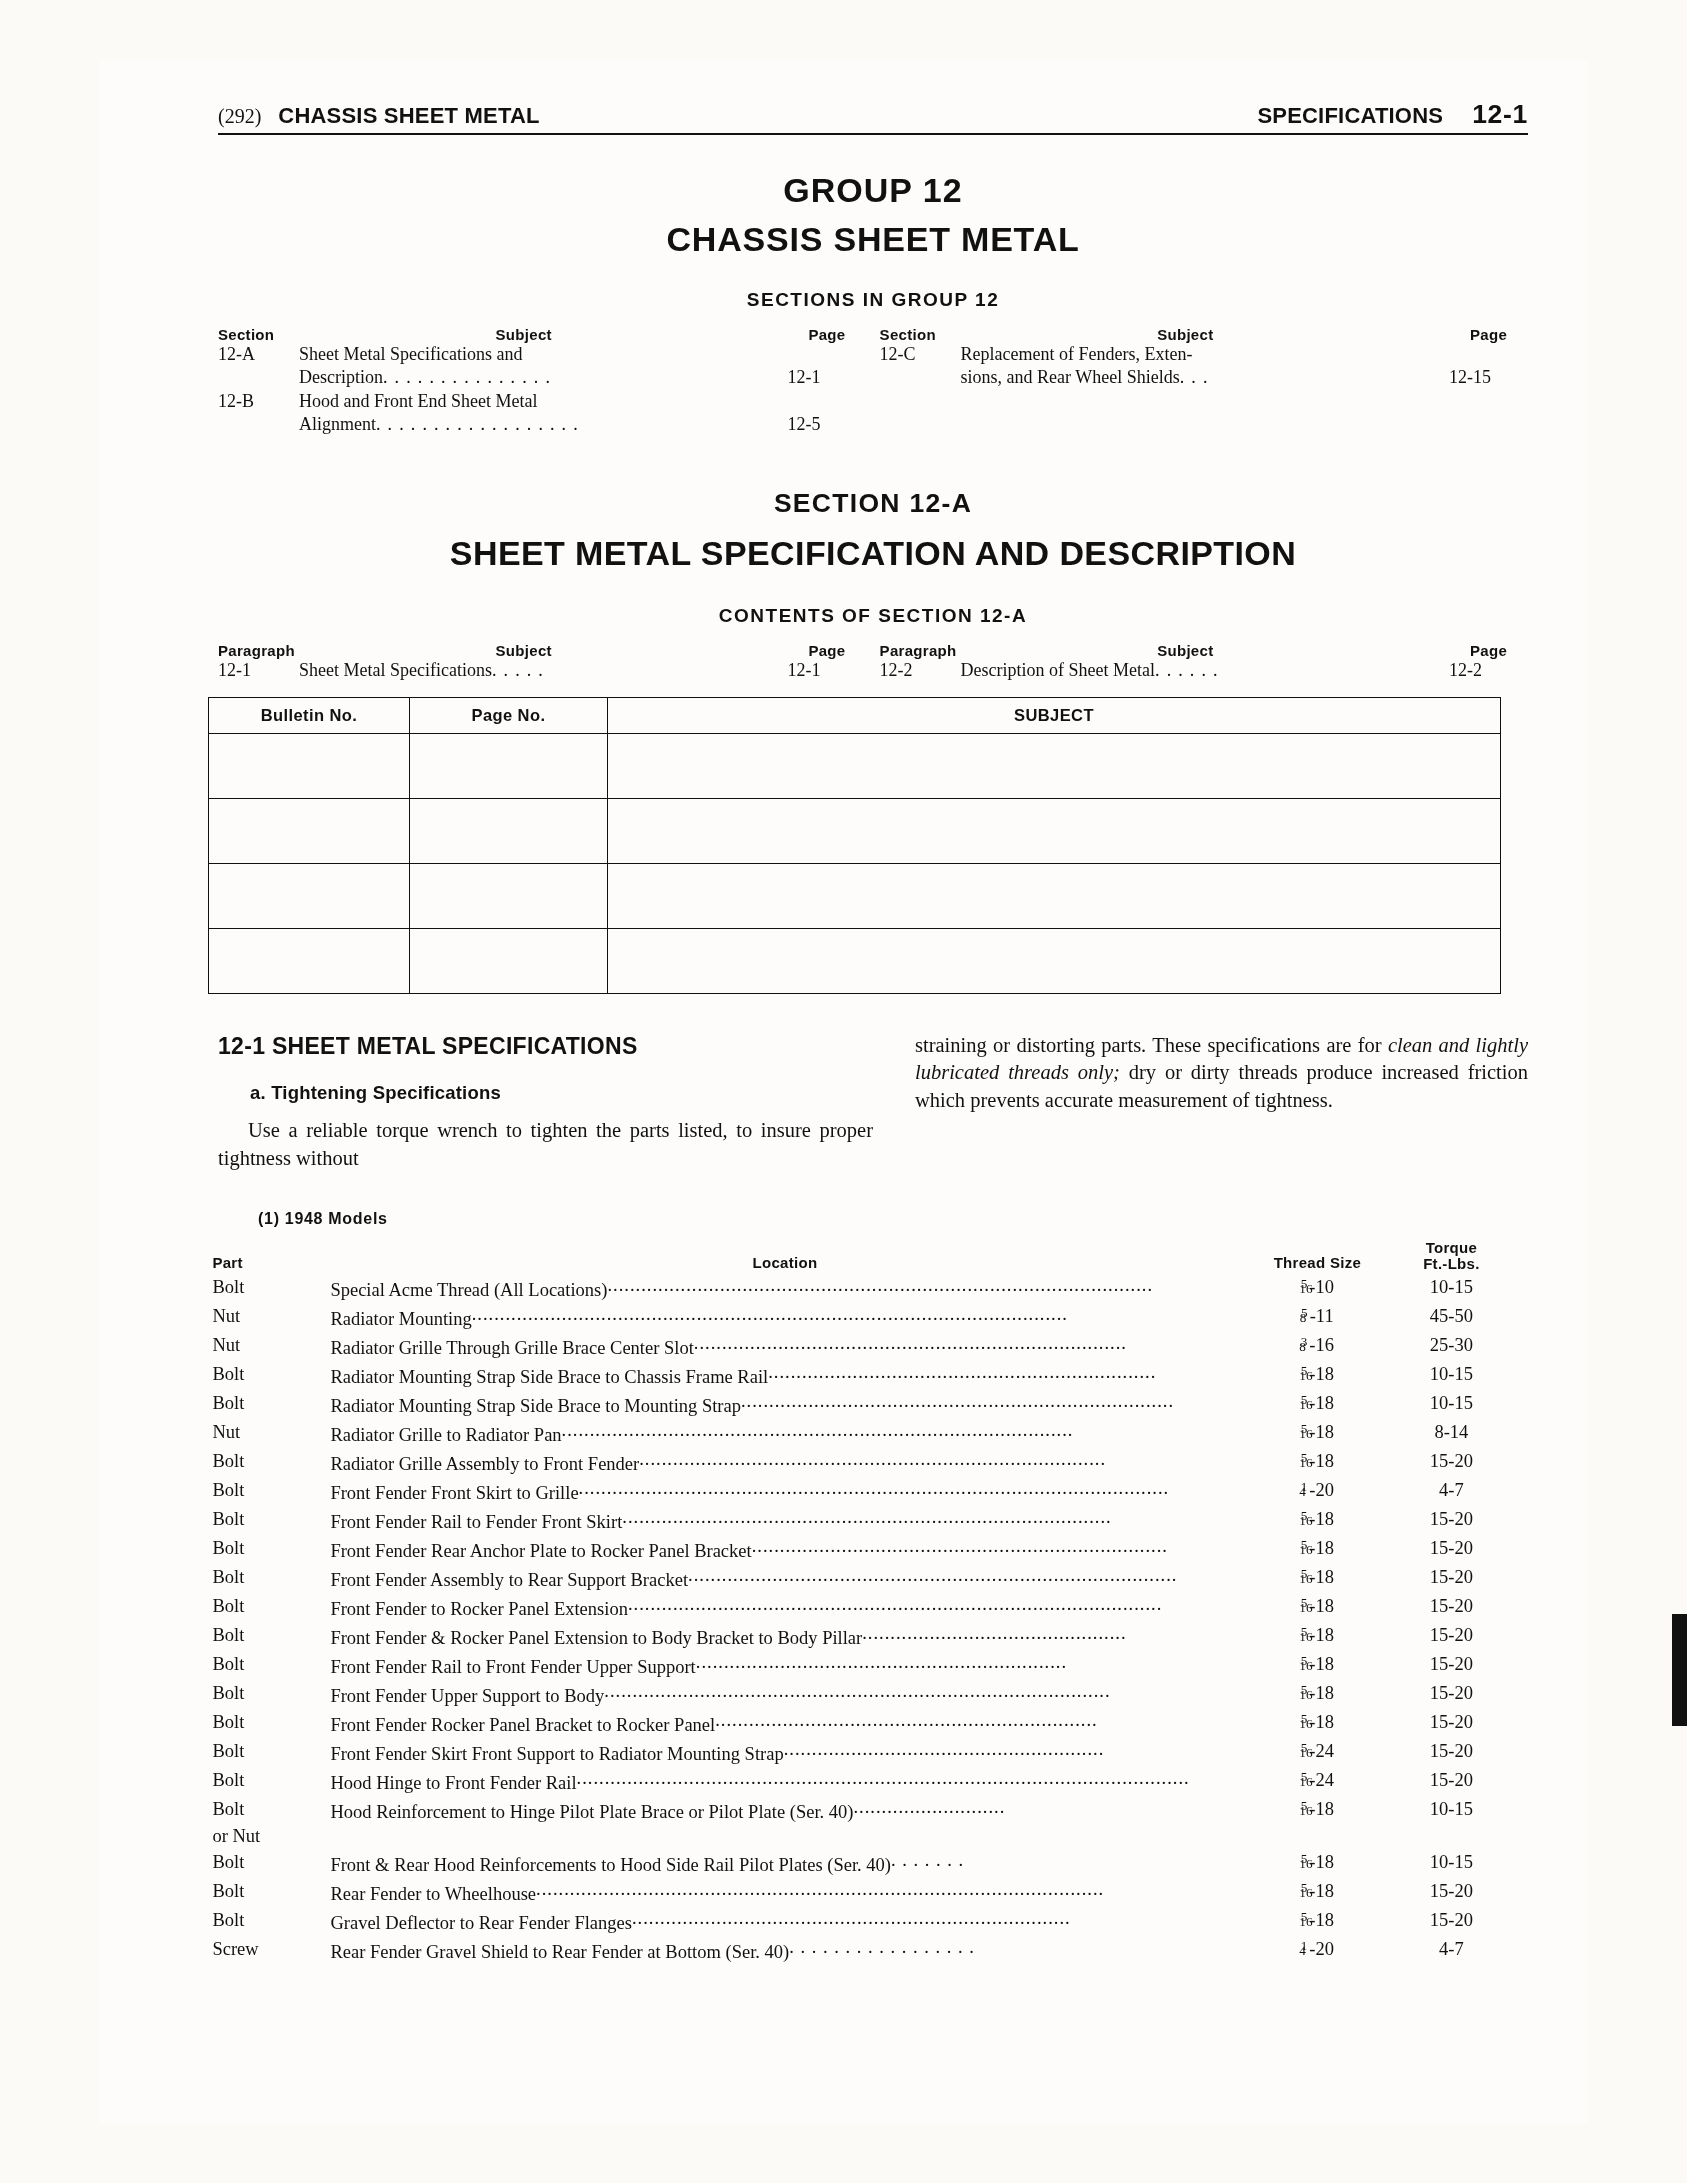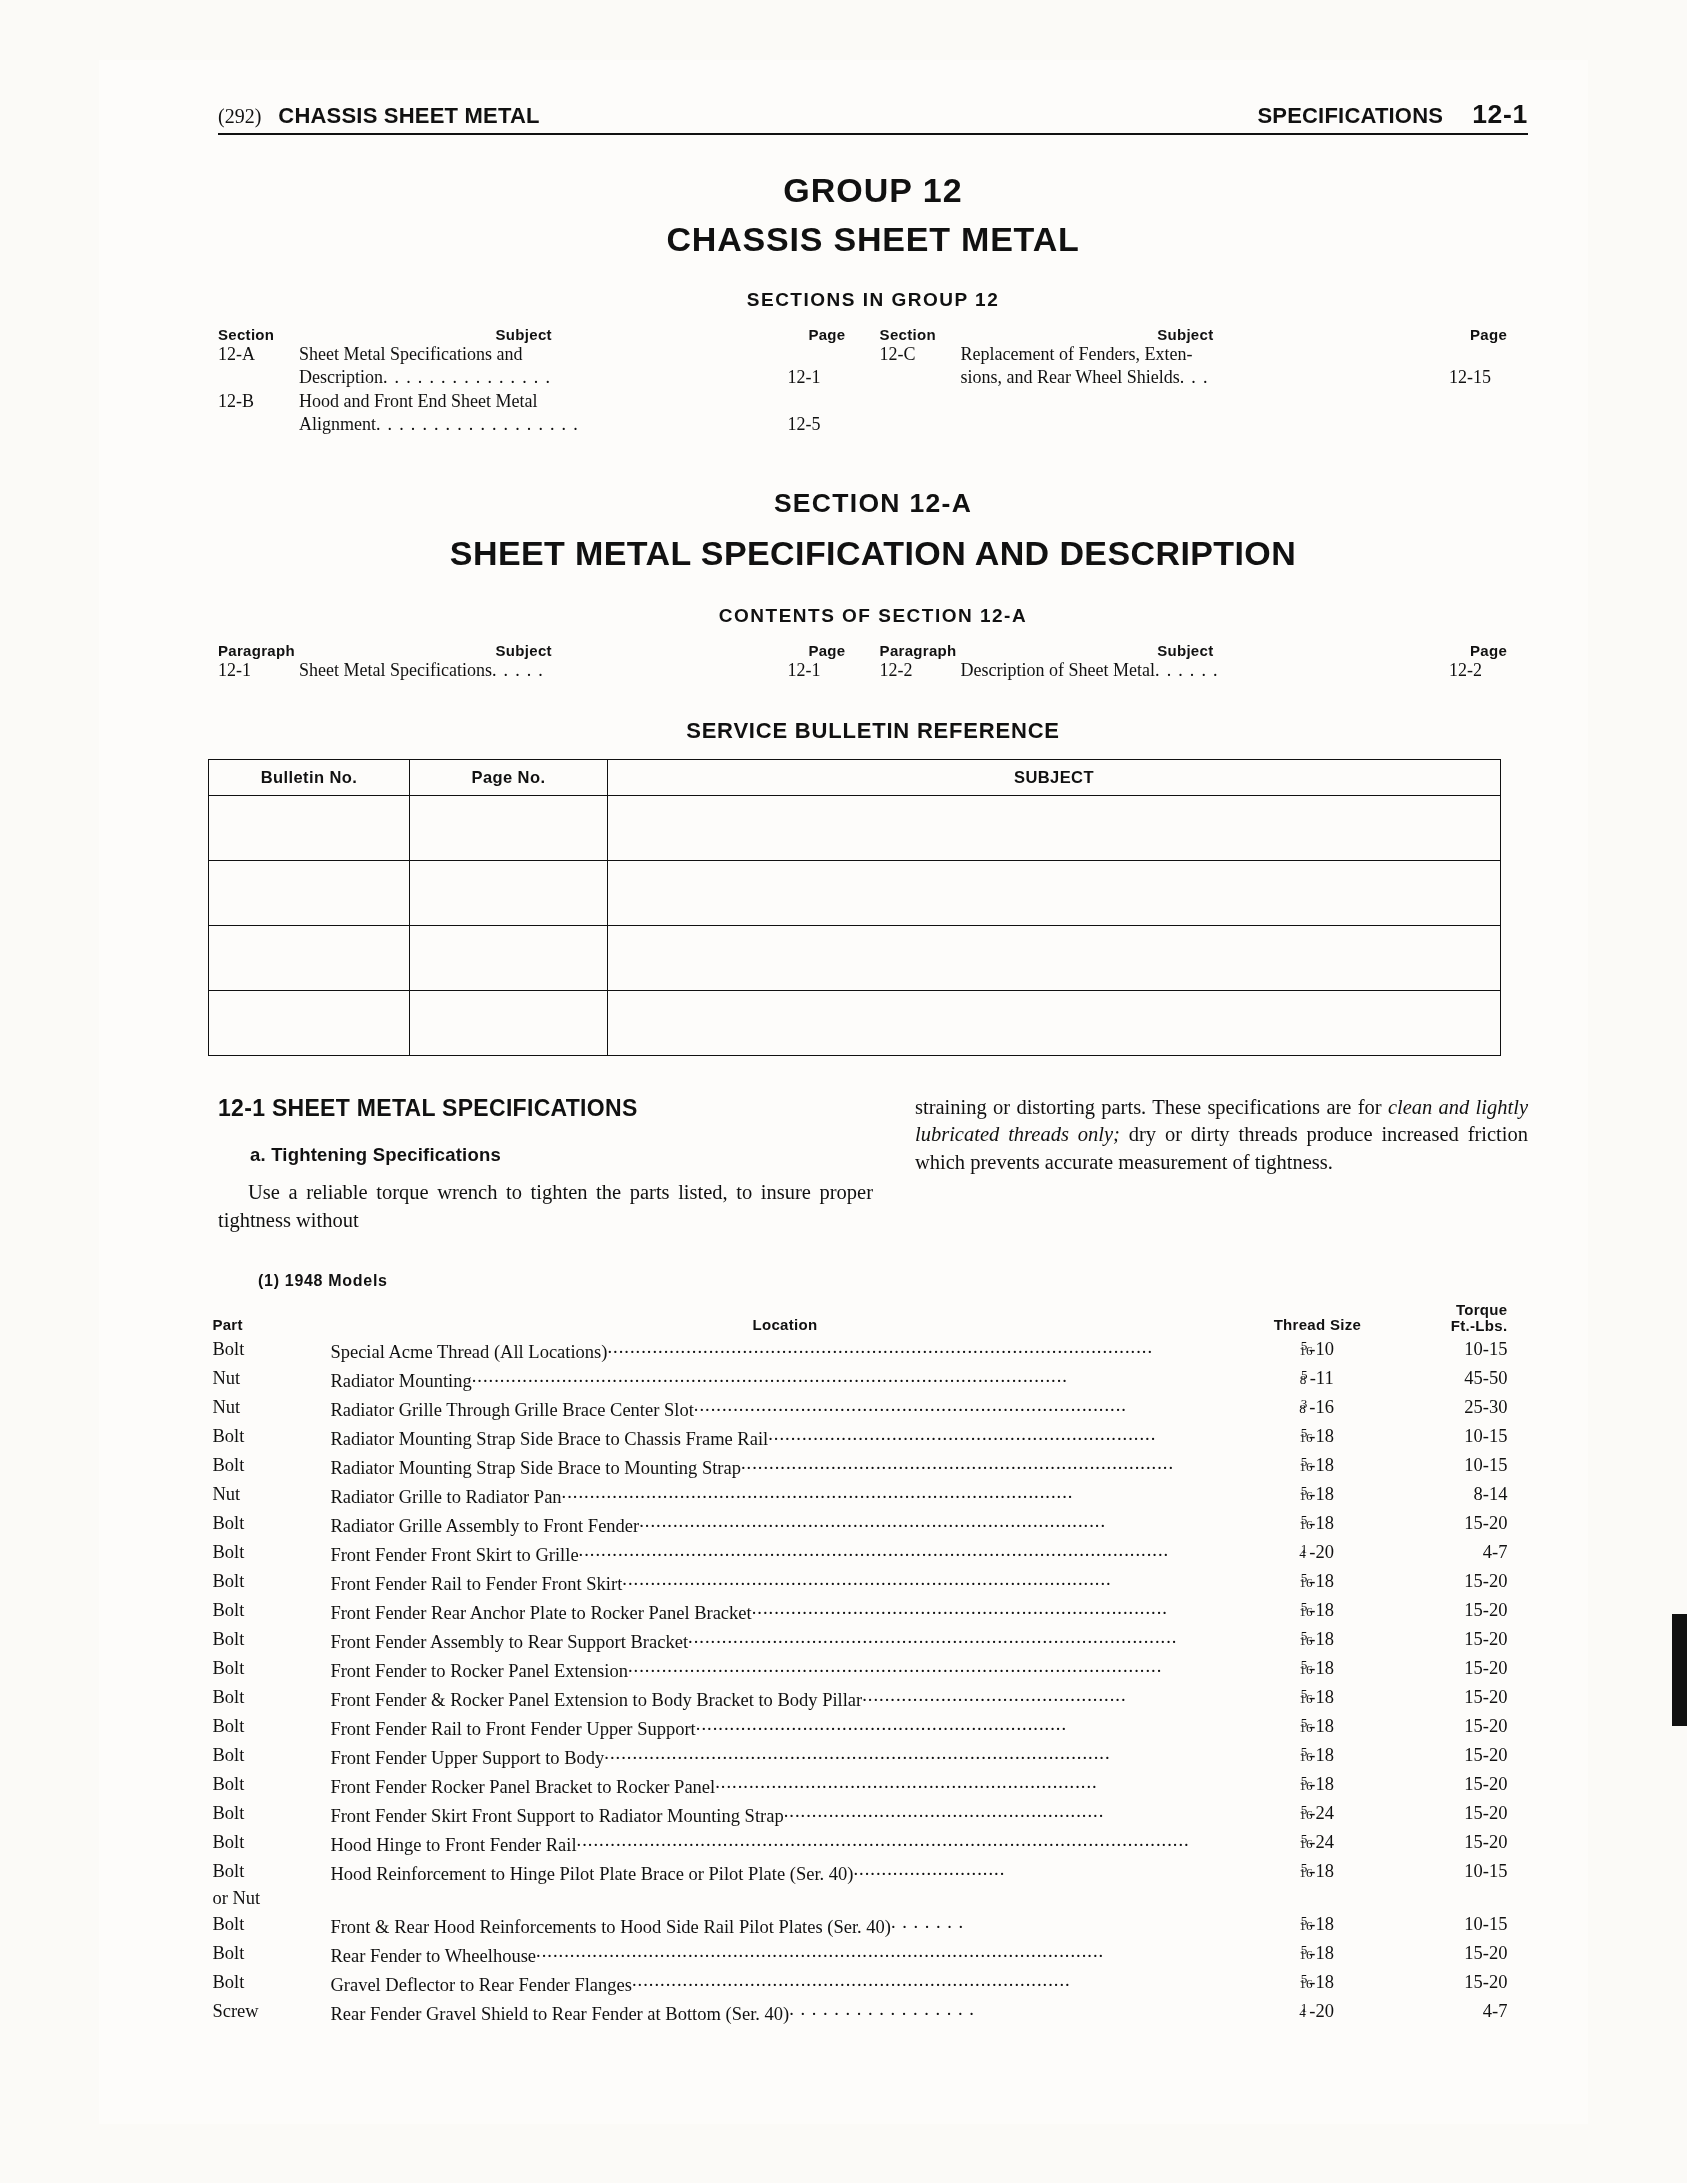--- a/index.html
+++ b/index.html
@@ -225,21 +225,21 @@
     font-weight: bold;
     font-size: 15px;
     letter-spacing: 0.3px;
     padding-bottom: 1.3px;
     vertical-align: bottom;
   }
   .spec td { line-height: 1.19; white-space: nowrap; }
   .sp-part { width: 116px; }
   .sp-loc  { }
   .sp-thr  { width: 152px; text-align: center; }
-  .sp-tor  { width: 112px; text-align: right; }
+  .sp-tor  { width: 112px; text-align: center; }
   .torque-hdr { line-height: 1.05; }
   .leader {
     display: inline-block;
     overflow: hidden;
     letter-spacing: 1px;
   }
   .frac {
     display: inline-block;
     position: relative;
     font-size: 13.2px;
@@ -346,21 +346,20 @@
           <span class="c3">Page</span>
         </div>
         <div class="toc-row">
           <span class="c1">12-2</span>
           <span class="c2"><span>Description of Sheet Metal</span><span class="dots">. . . . . .</span></span>
           <span class="c3">12-2</span>
         </div>
       </div>
     </div>
 
-    <div class="bulletin-head">SERVICE BULLETIN REFERENCE</div>
     <table class="bulletin">
       <tbody>
           <tr>
         <th class="bw1">Bulletin No.</th>
         <th class="bw2">Page No.</th>
         <th>SUBJECT</th>
       </tr>
       <tr>
         <td></td>
         <td></td>

